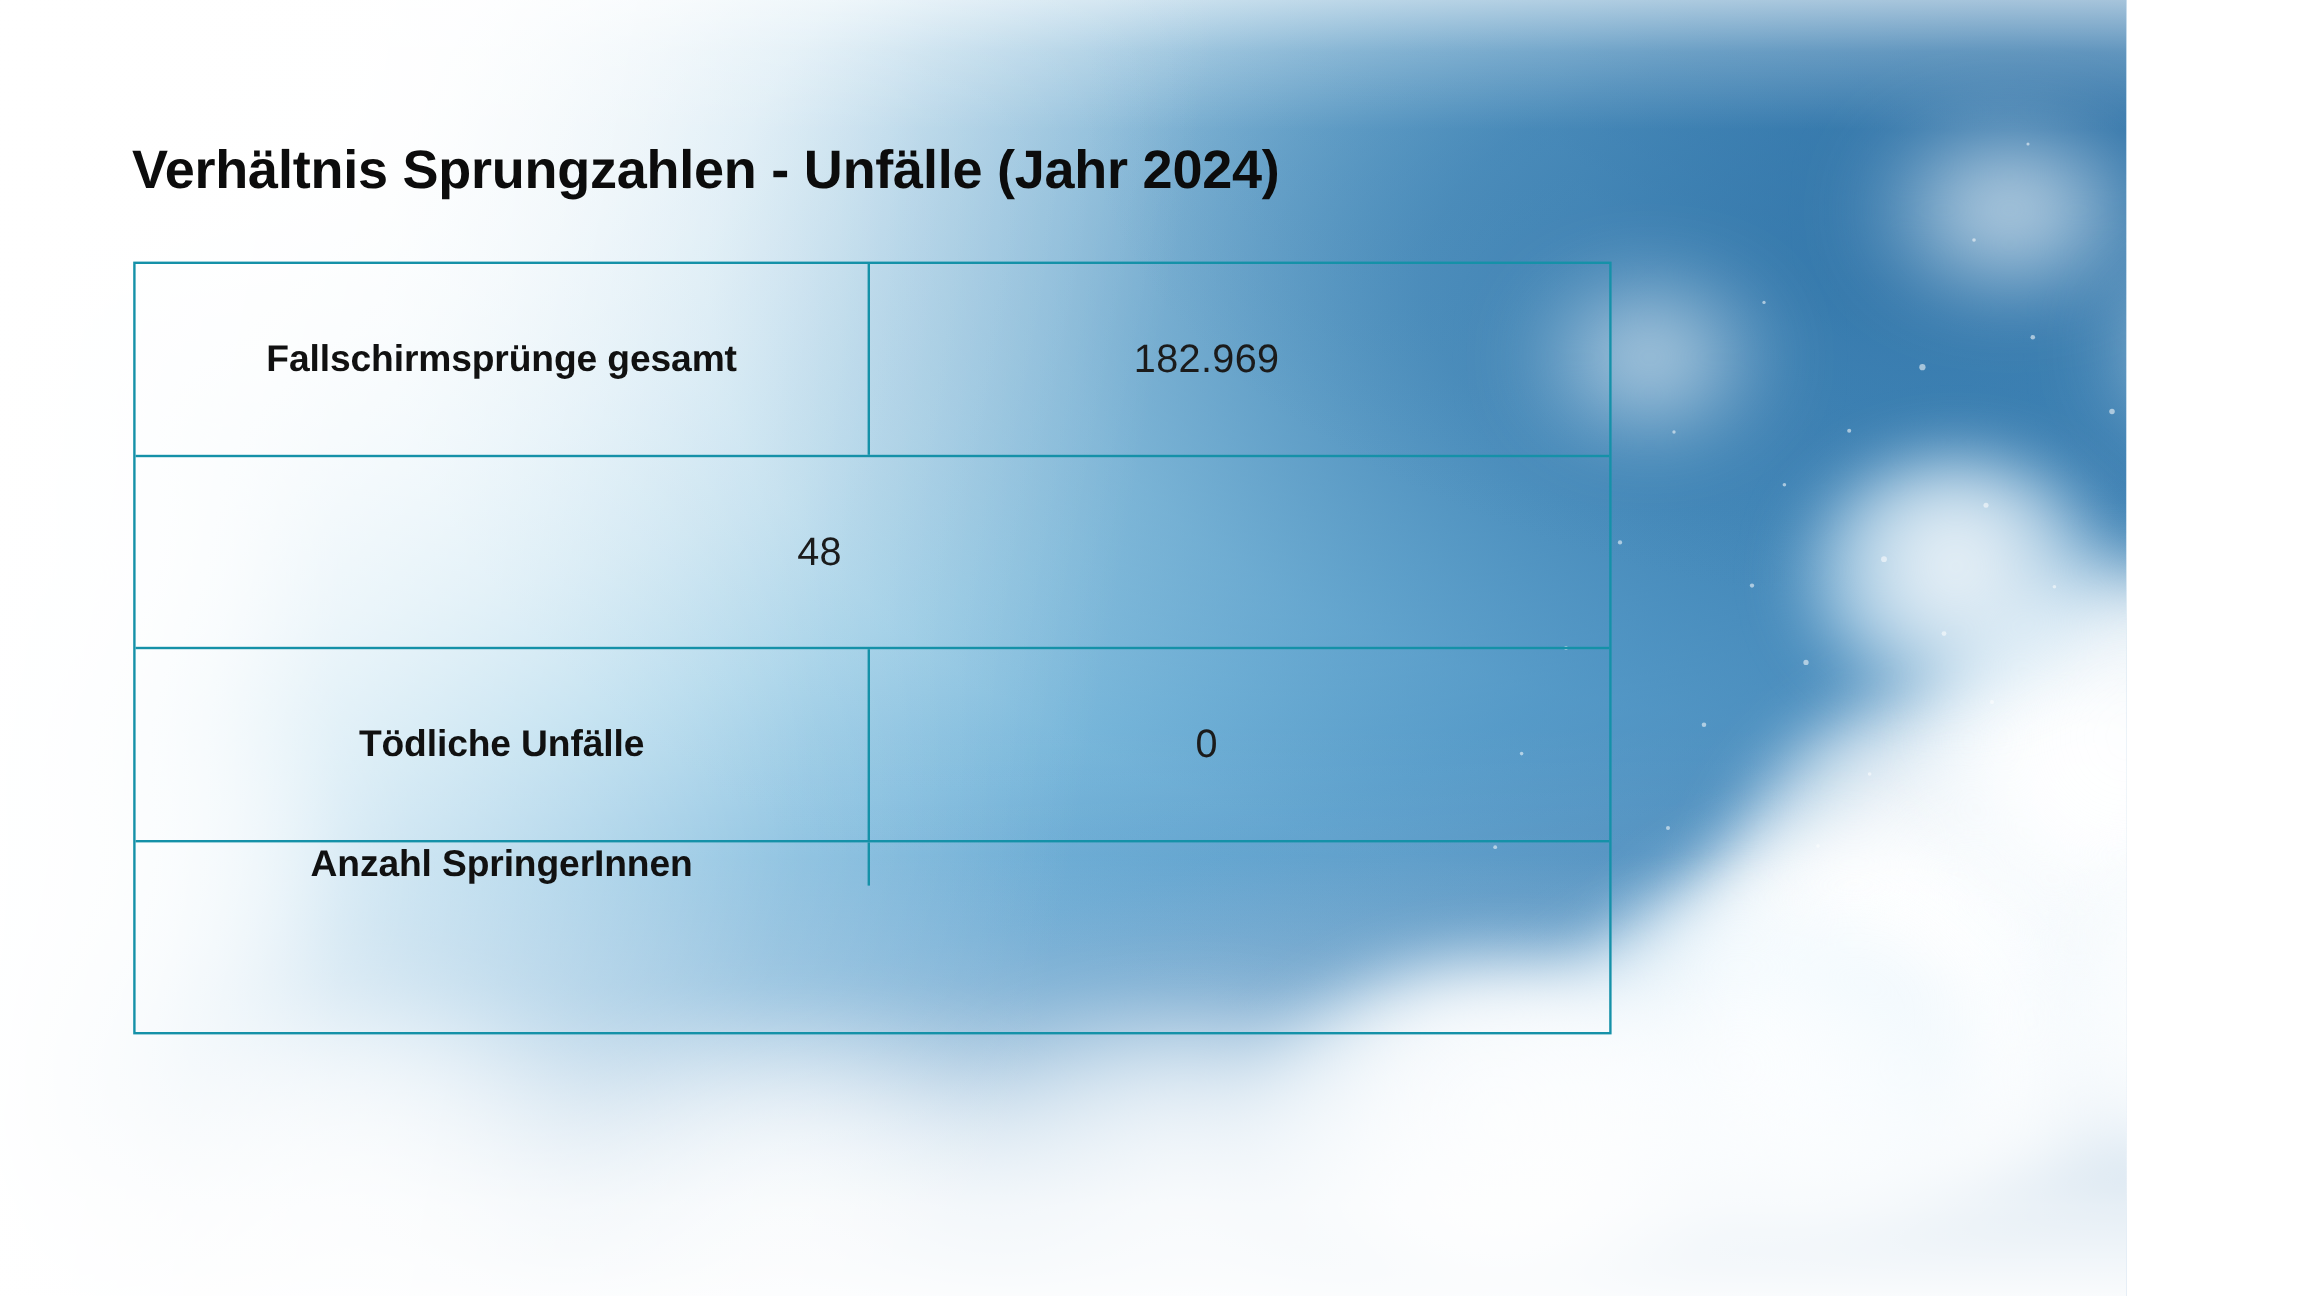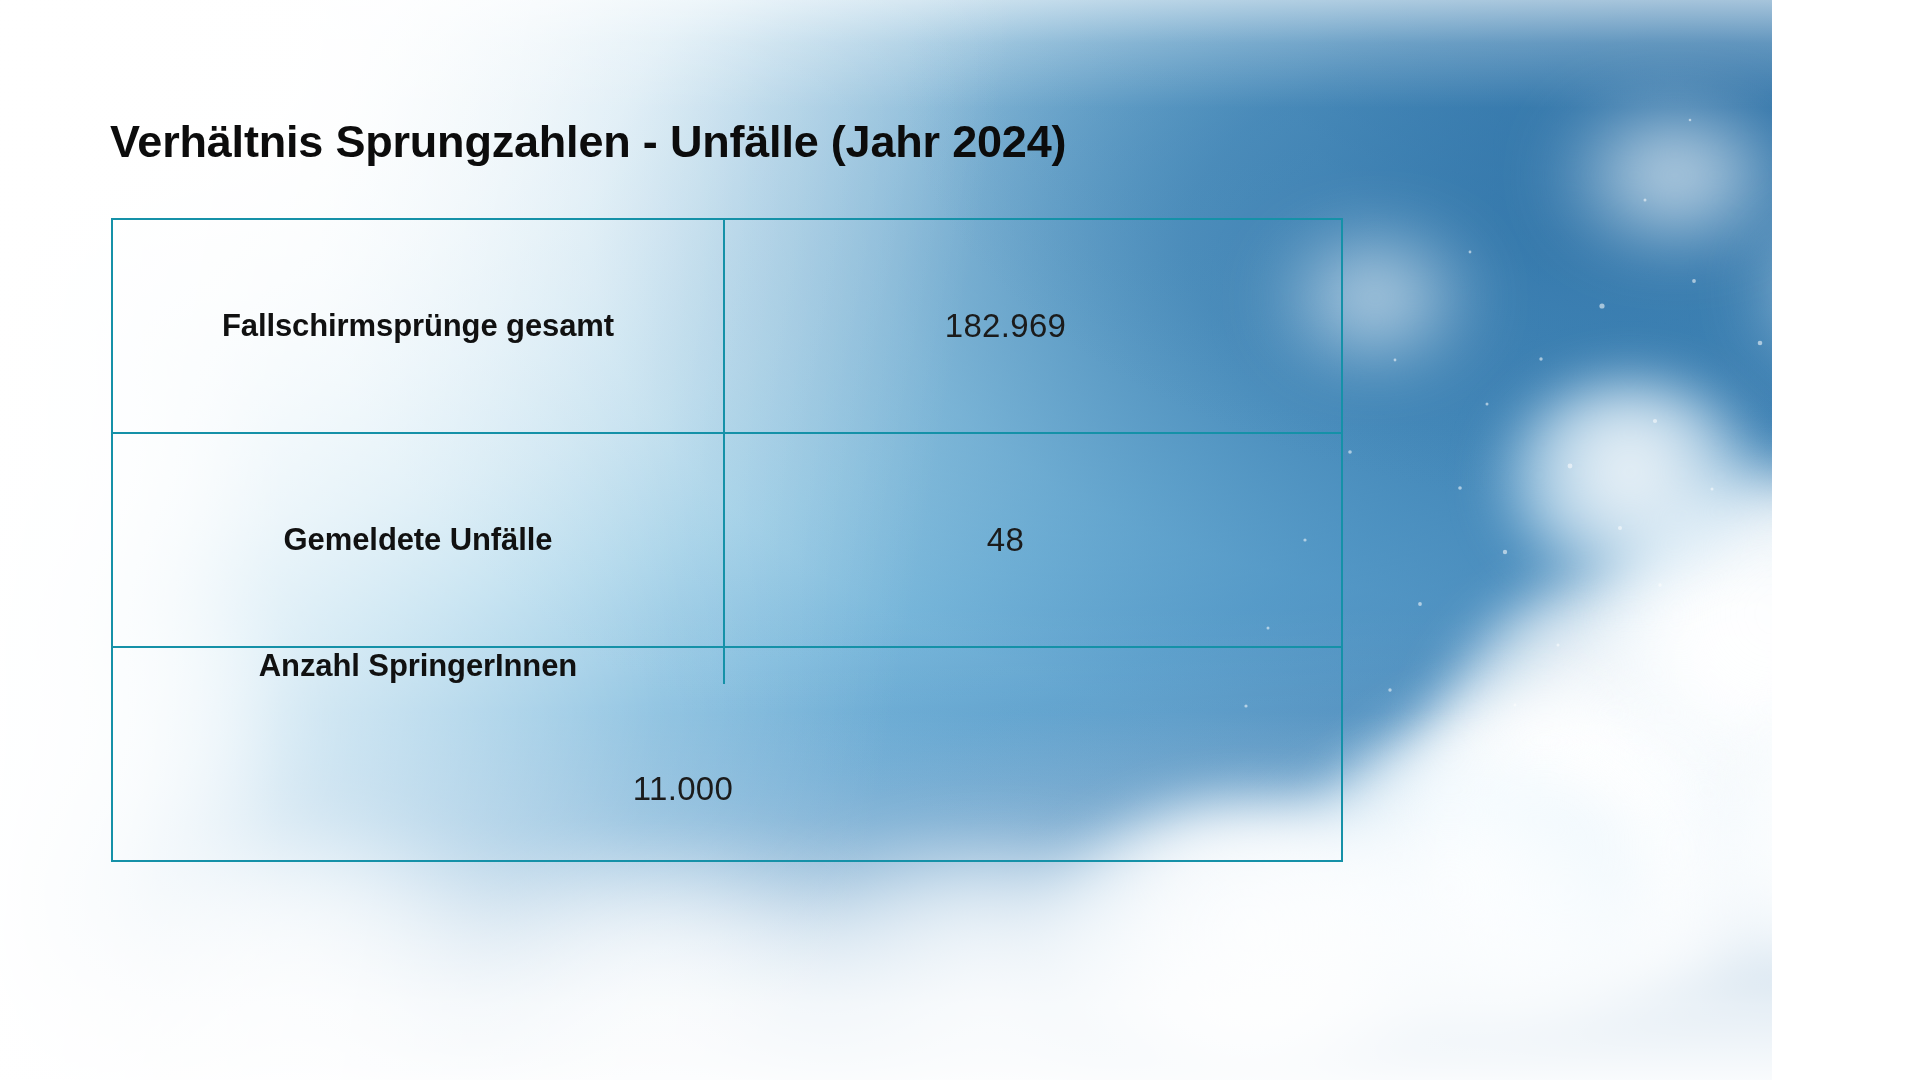--- a/index.html
+++ b/index.html
@@ -275,27 +275,29 @@
     <h1 id="page-title">Verhältnis Sprungzahlen - Unfälle (Jahr 2024)</h1>
 
     <div id="stats-table">
 
       <div class="t-row">
         <div class="cell-label">Fallschirmsprünge gesamt</div>
         <div class="cell-value">182.969</div>
       </div>
 
       <div class="t-row">
-        <div class="cell-label">Gemeldete Unfälle</div>
         <div class="cell-value">48</div>
       </div>
 
+      <div class="t-row">
+        <div class="cell-label">Tödliche Unfälle</div>
+        <div class="cell-value">0</div>
+      </div>
 
       <div class="t-row">
         <div class="cell-label">Anzahl SpringerInnen</div>
-        <div class="cell-value">11.000</div>
       </div>
 
     </div>
 
 
   </div>
 </div>
 
 </body></html>

